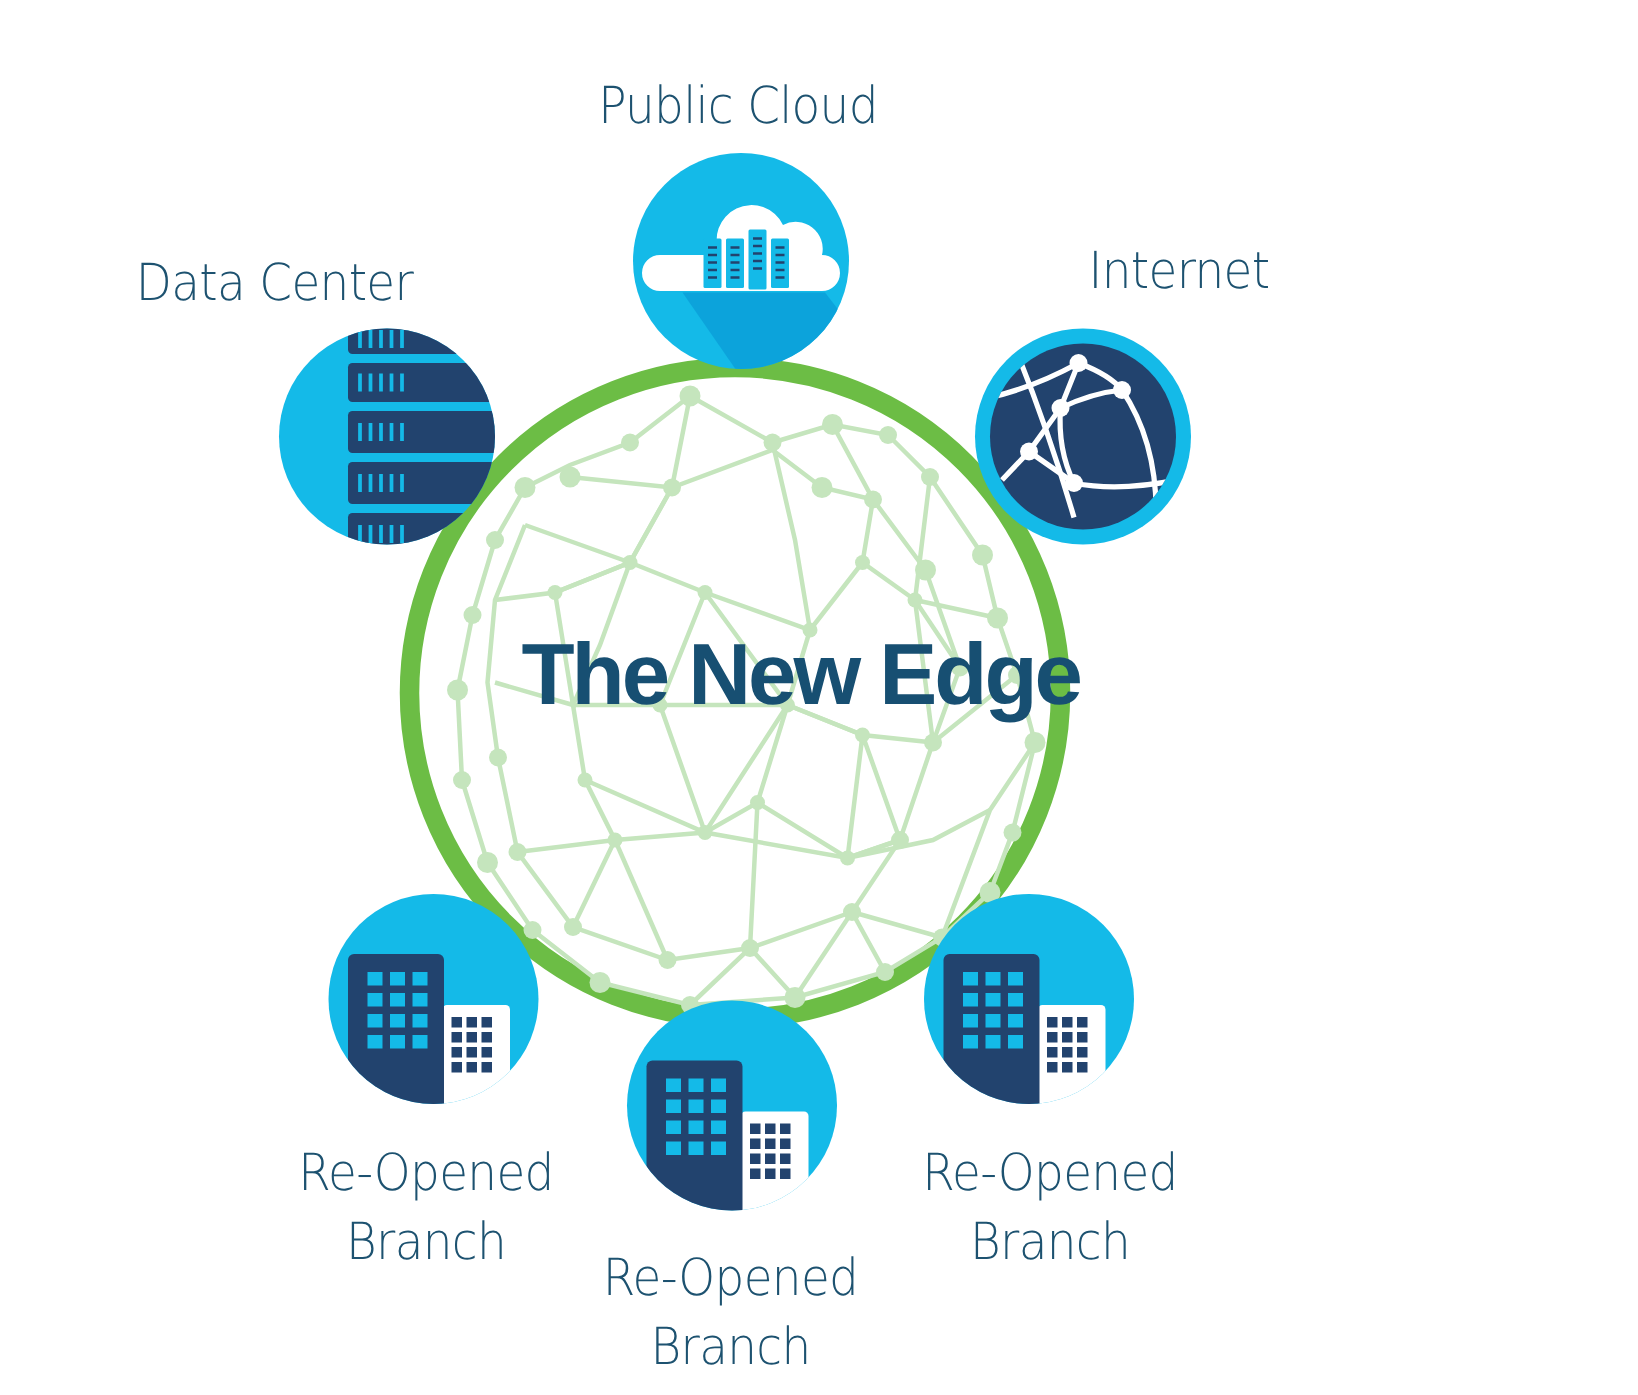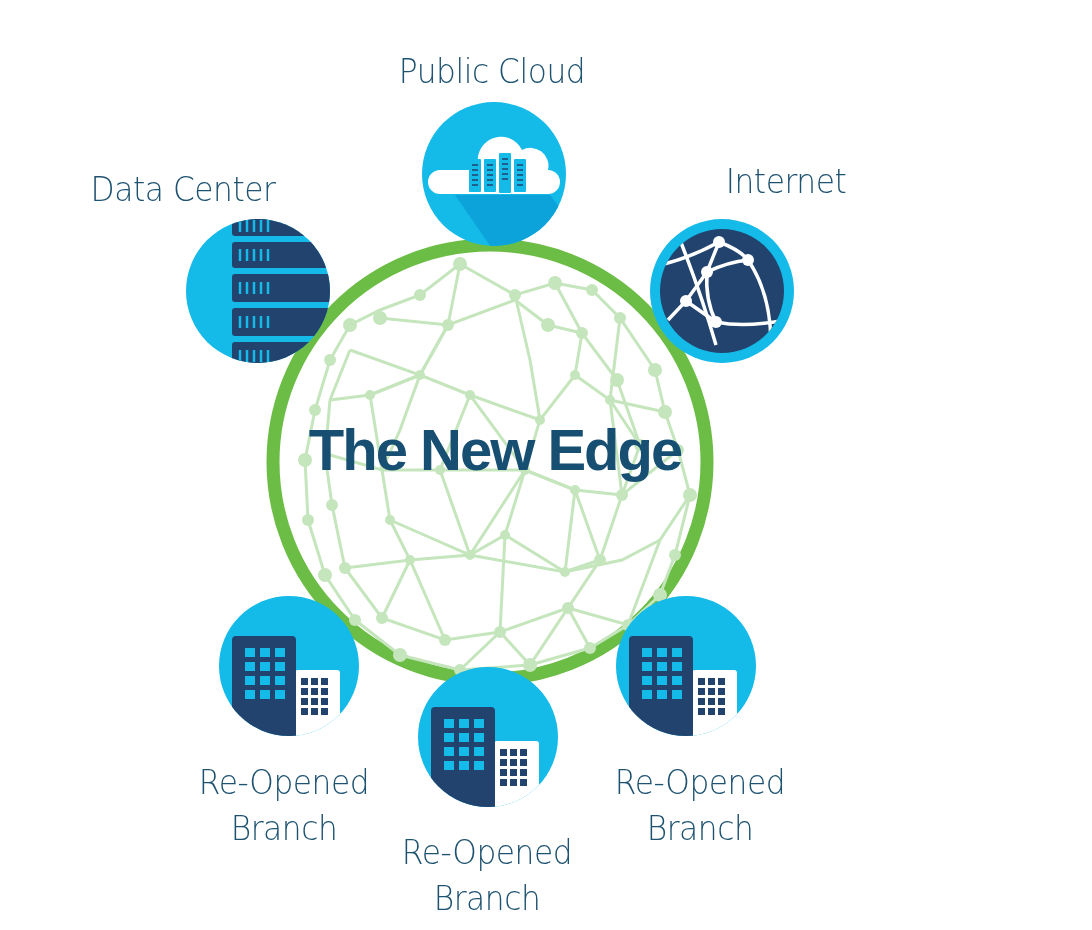--- a/index.html
+++ b/index.html
@@ -1,19 +1,19 @@
 <!DOCTYPE html>
 <html><head>
 <meta charset="utf-8">
 <style>
   html, body { margin:0; padding:0; background:#ffffff; }
   body { width:1092px; height:930px; position:relative; overflow:hidden; font-family:"Liberation Sans", sans-serif; }
   #diagram { position:absolute; left:0; top:0; width:1092px; height:930px; }
   .label { position:absolute; color:#1d5270; font-family:"DejaVu Sans", sans-serif; font-size:34px; font-weight:300; line-height:46px; text-align:center; white-space:nowrap; letter-spacing:-0.5px; transform:scaleX(0.92); transform-origin:center; }
-  .center-title { position:absolute; left:270px; top:415px; width:450px; text-align:center; color:#174f72; font-family:"Liberation Sans", sans-serif; font-weight:bold; font-size:58px; letter-spacing:-2px; line-height:70px; }
+  .center-title { position:absolute; left:270px; top:415px; width:450px; text-align:right; color:#174f72; font-family:"Liberation Sans", sans-serif; font-weight:bold; font-size:58px; letter-spacing:-2px; line-height:70px; }
 </style>
 </head>
 <body>
 
 <div id="diagram">
   <svg width="1092" height="930" viewBox="0 0 1092 930" xmlns="http://www.w3.org/2000/svg" style="position:absolute;left:0;top:0">
     <defs>
       <clipPath id="c-cloud">
           <circle cx="494" cy="174" r="72"></circle>
         </clipPath>

